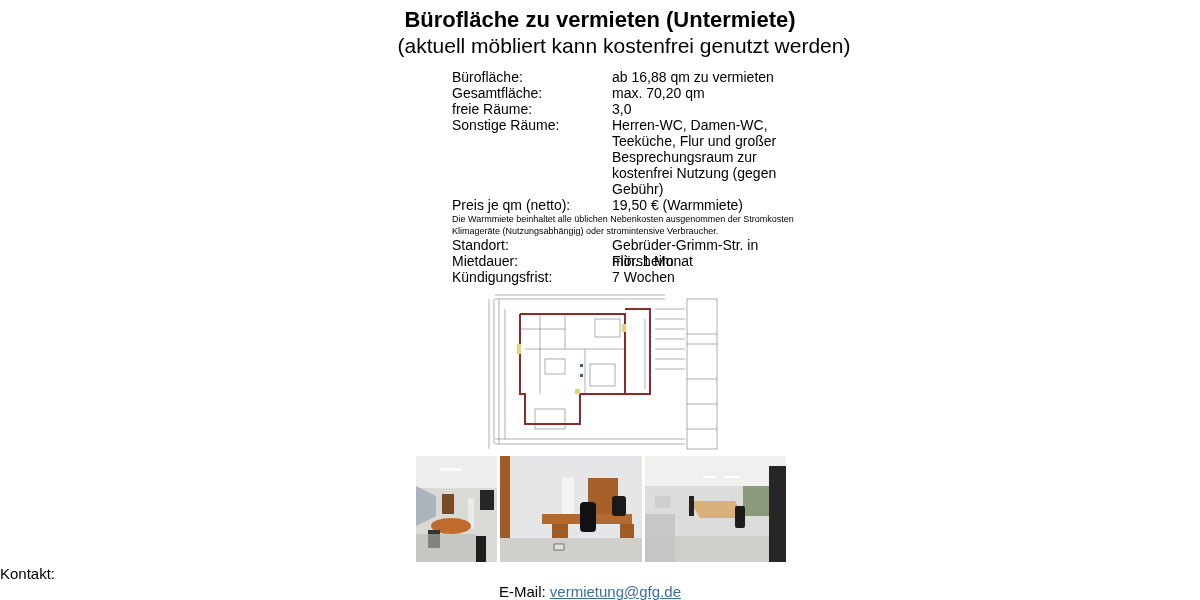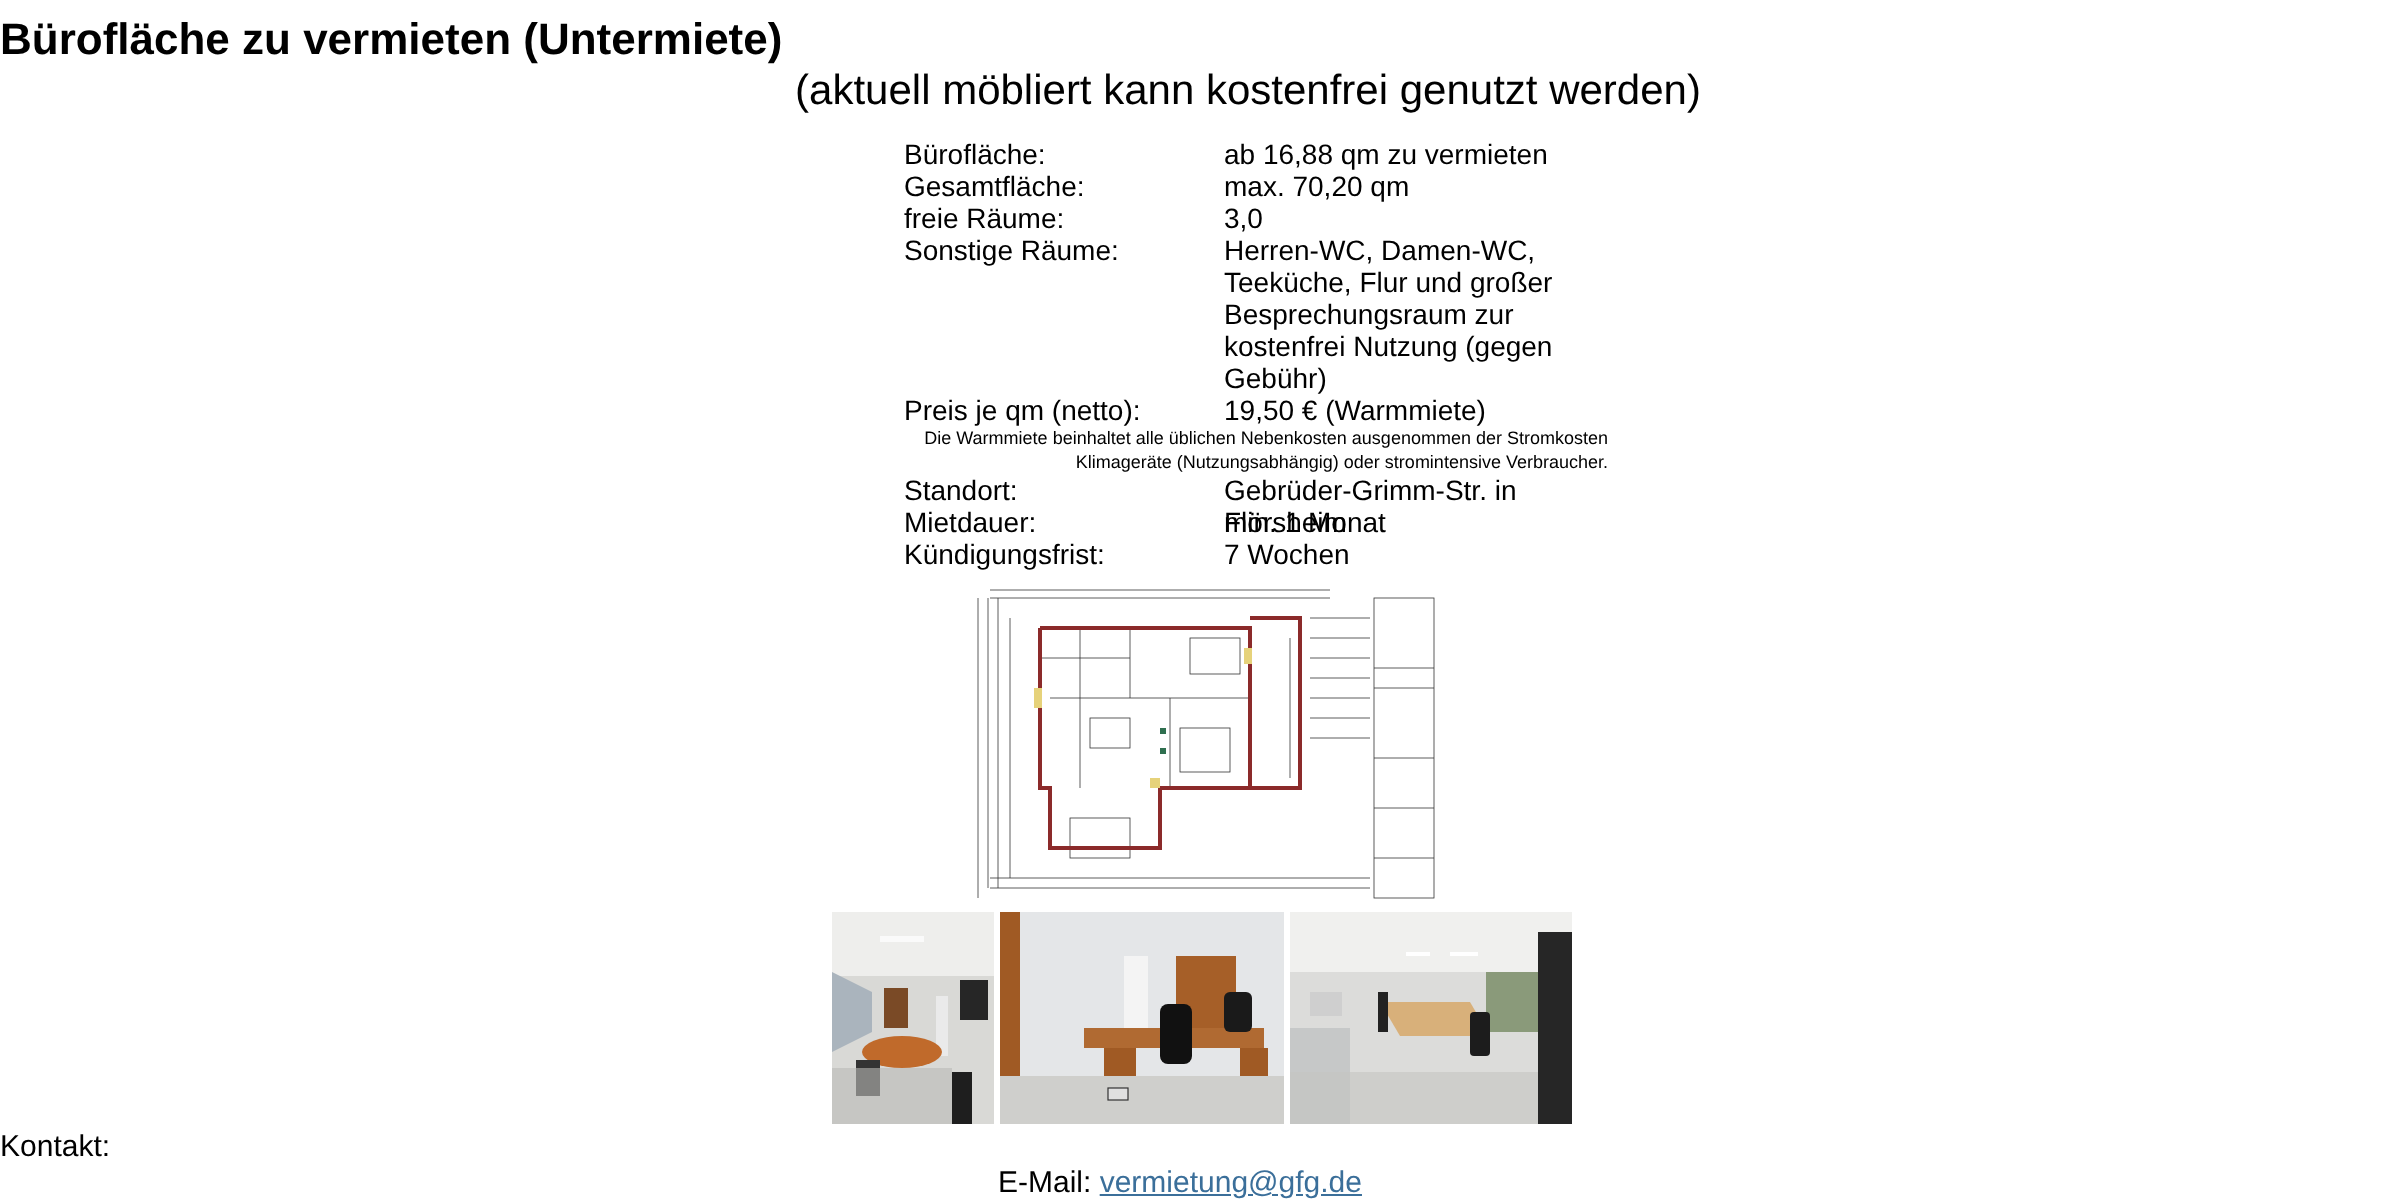--- a/index.html
+++ b/index.html
@@ -2,32 +2,32 @@
 <html><head>
   <meta charset="utf-8">
   <style>
     html, body { margin: 0; padding: 0; background: #ffffff; }
     body {
       width: 1200px; height: 600px; overflow: hidden; position: relative;
       font-family: "Liberation Sans", sans-serif; color: #000;
     }
     .title {
       position: absolute; left: 0; width: 1200px; top: 6px;
-      font-weight: bold; font-size: 22px; line-height: 28px;
+      text-align: center; font-weight: bold; font-size: 22px; line-height: 28px;
     }
     .subtitle {
       position: absolute; left: 0; width: 1200px; top: 33px;
       text-align: center; font-size: 21px; line-height: 26px; padding-left: 24px;
     }
     .row { position: absolute; font-size: 14px; line-height: 16px; }
     .lbl { left: 452px; }
     .val { left: 612px; width: 180px; }
     .note {
       position: absolute; left: 452px; width: 352px; top: 213px;
-      text-align: right; font-size: 9px; line-height: 12px;
+      text-align: left; font-size: 9px; line-height: 12px;
     }
     .plan {
       position: absolute; left: 485px; top: 289px; width: 235px; height: 165px;
       background: #fff;
     }
     .photo { position: absolute; top: 456px; height: 106px; overflow: hidden; }
     .p1 { left: 416px; width: 81px; }
     .p2 { left: 500px; width: 142px; }
     .p3 { left: 645px; width: 141px; }
     .contact-h {

